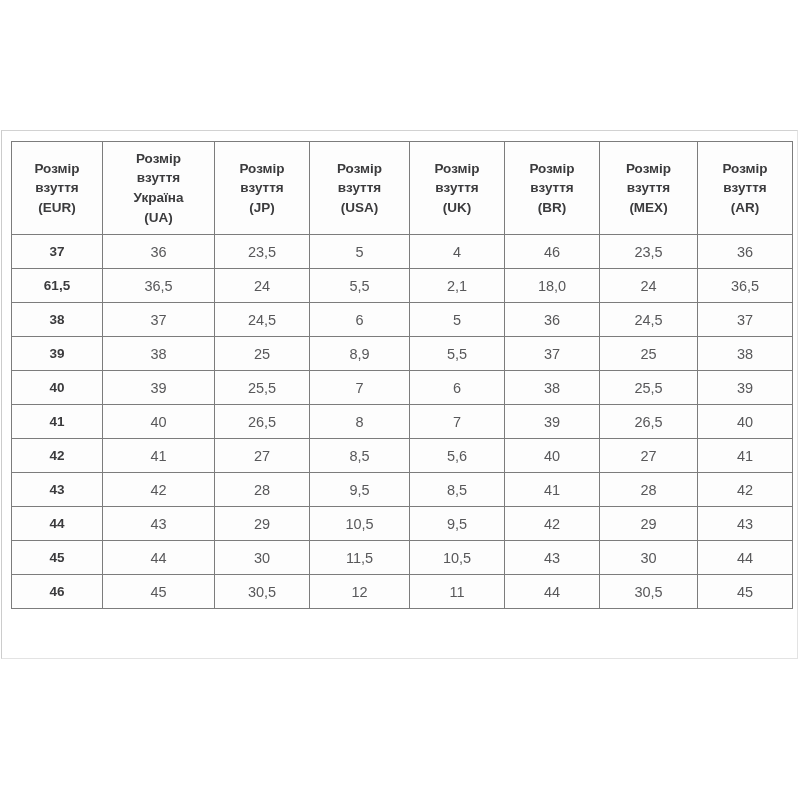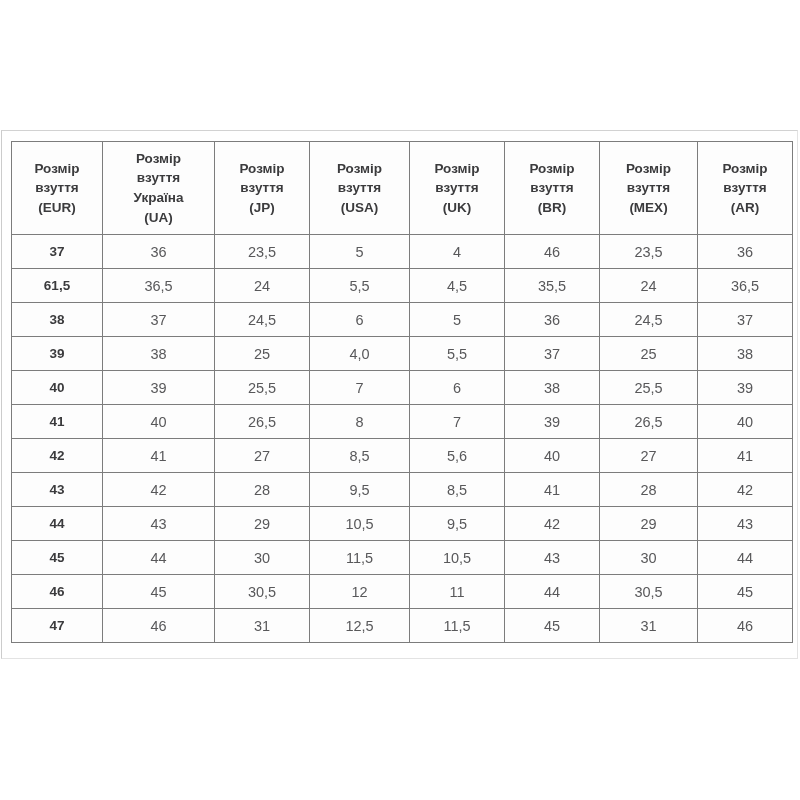--- a/index.html
+++ b/index.html
@@ -124,40 +124,40 @@
             <td>4</td>
             <td>46</td>
             <td>23,5</td>
             <td>36</td>
           </tr>
           <tr>
             <td class="first-col">61,5</td>
             <td>36,5</td>
             <td>24</td>
             <td>5,5</td>
-            <td>4,5</td>
-            <td>35,5</td>
+            <td>2,1</td>
+            <td>18,0</td>
             <td>24</td>
             <td>36,5</td>
           </tr>
           <tr>
             <td class="first-col">38</td>
             <td>37</td>
             <td>24,5</td>
             <td>6</td>
             <td>5</td>
             <td>36</td>
             <td>24,5</td>
             <td>37</td>
           </tr>
           <tr>
             <td class="first-col">39</td>
             <td>38</td>
             <td>25</td>
-            <td>4,0</td>
+            <td>8,9</td>
             <td>5,5</td>
             <td>37</td>
             <td>25</td>
             <td>38</td>
           </tr>
           <tr>
             <td class="first-col">40</td>
             <td>39</td>
             <td>25,5</td>
             <td>7</td>
@@ -219,26 +219,16 @@
           <tr>
             <td class="first-col">46</td>
             <td>45</td>
             <td>30,5</td>
             <td>12</td>
             <td>11</td>
             <td>44</td>
             <td>30,5</td>
             <td>45</td>
           </tr>
-          <tr>
-            <td class="first-col">47</td>
-            <td>46</td>
-            <td>31</td>
-            <td>12,5</td>
-            <td>11,5</td>
-            <td>45</td>
-            <td>31</td>
-            <td>46</td>
-          </tr>
         </tbody>
     </table>
   </div>
 </div>
 
 </body></html>

